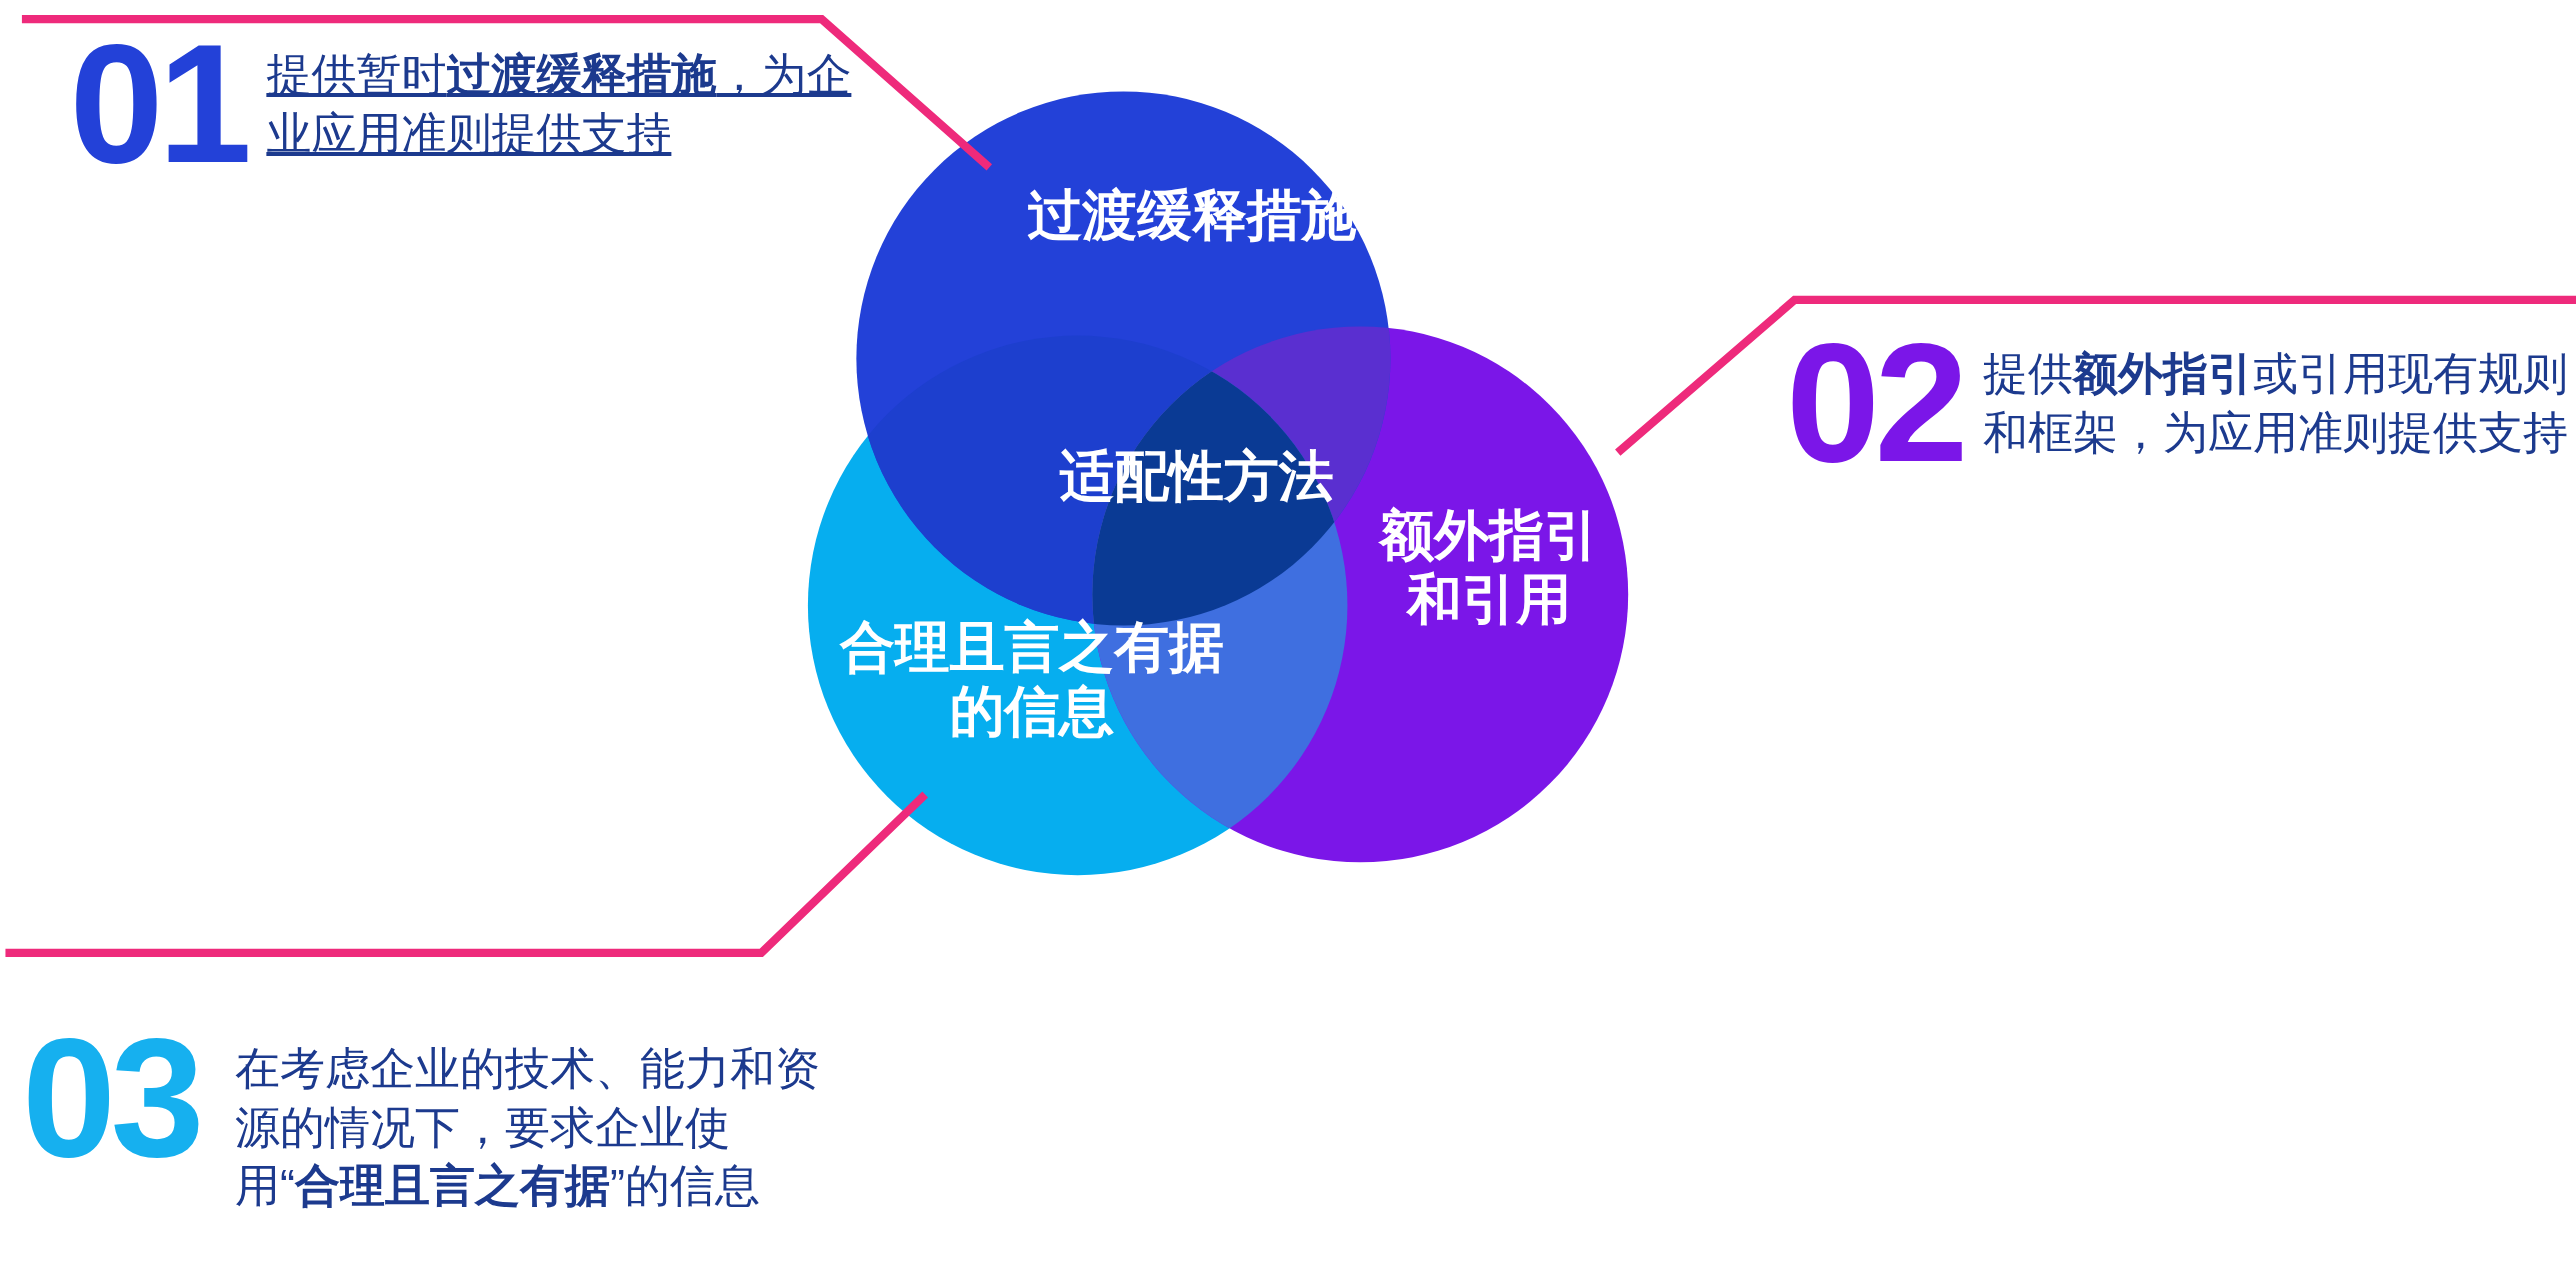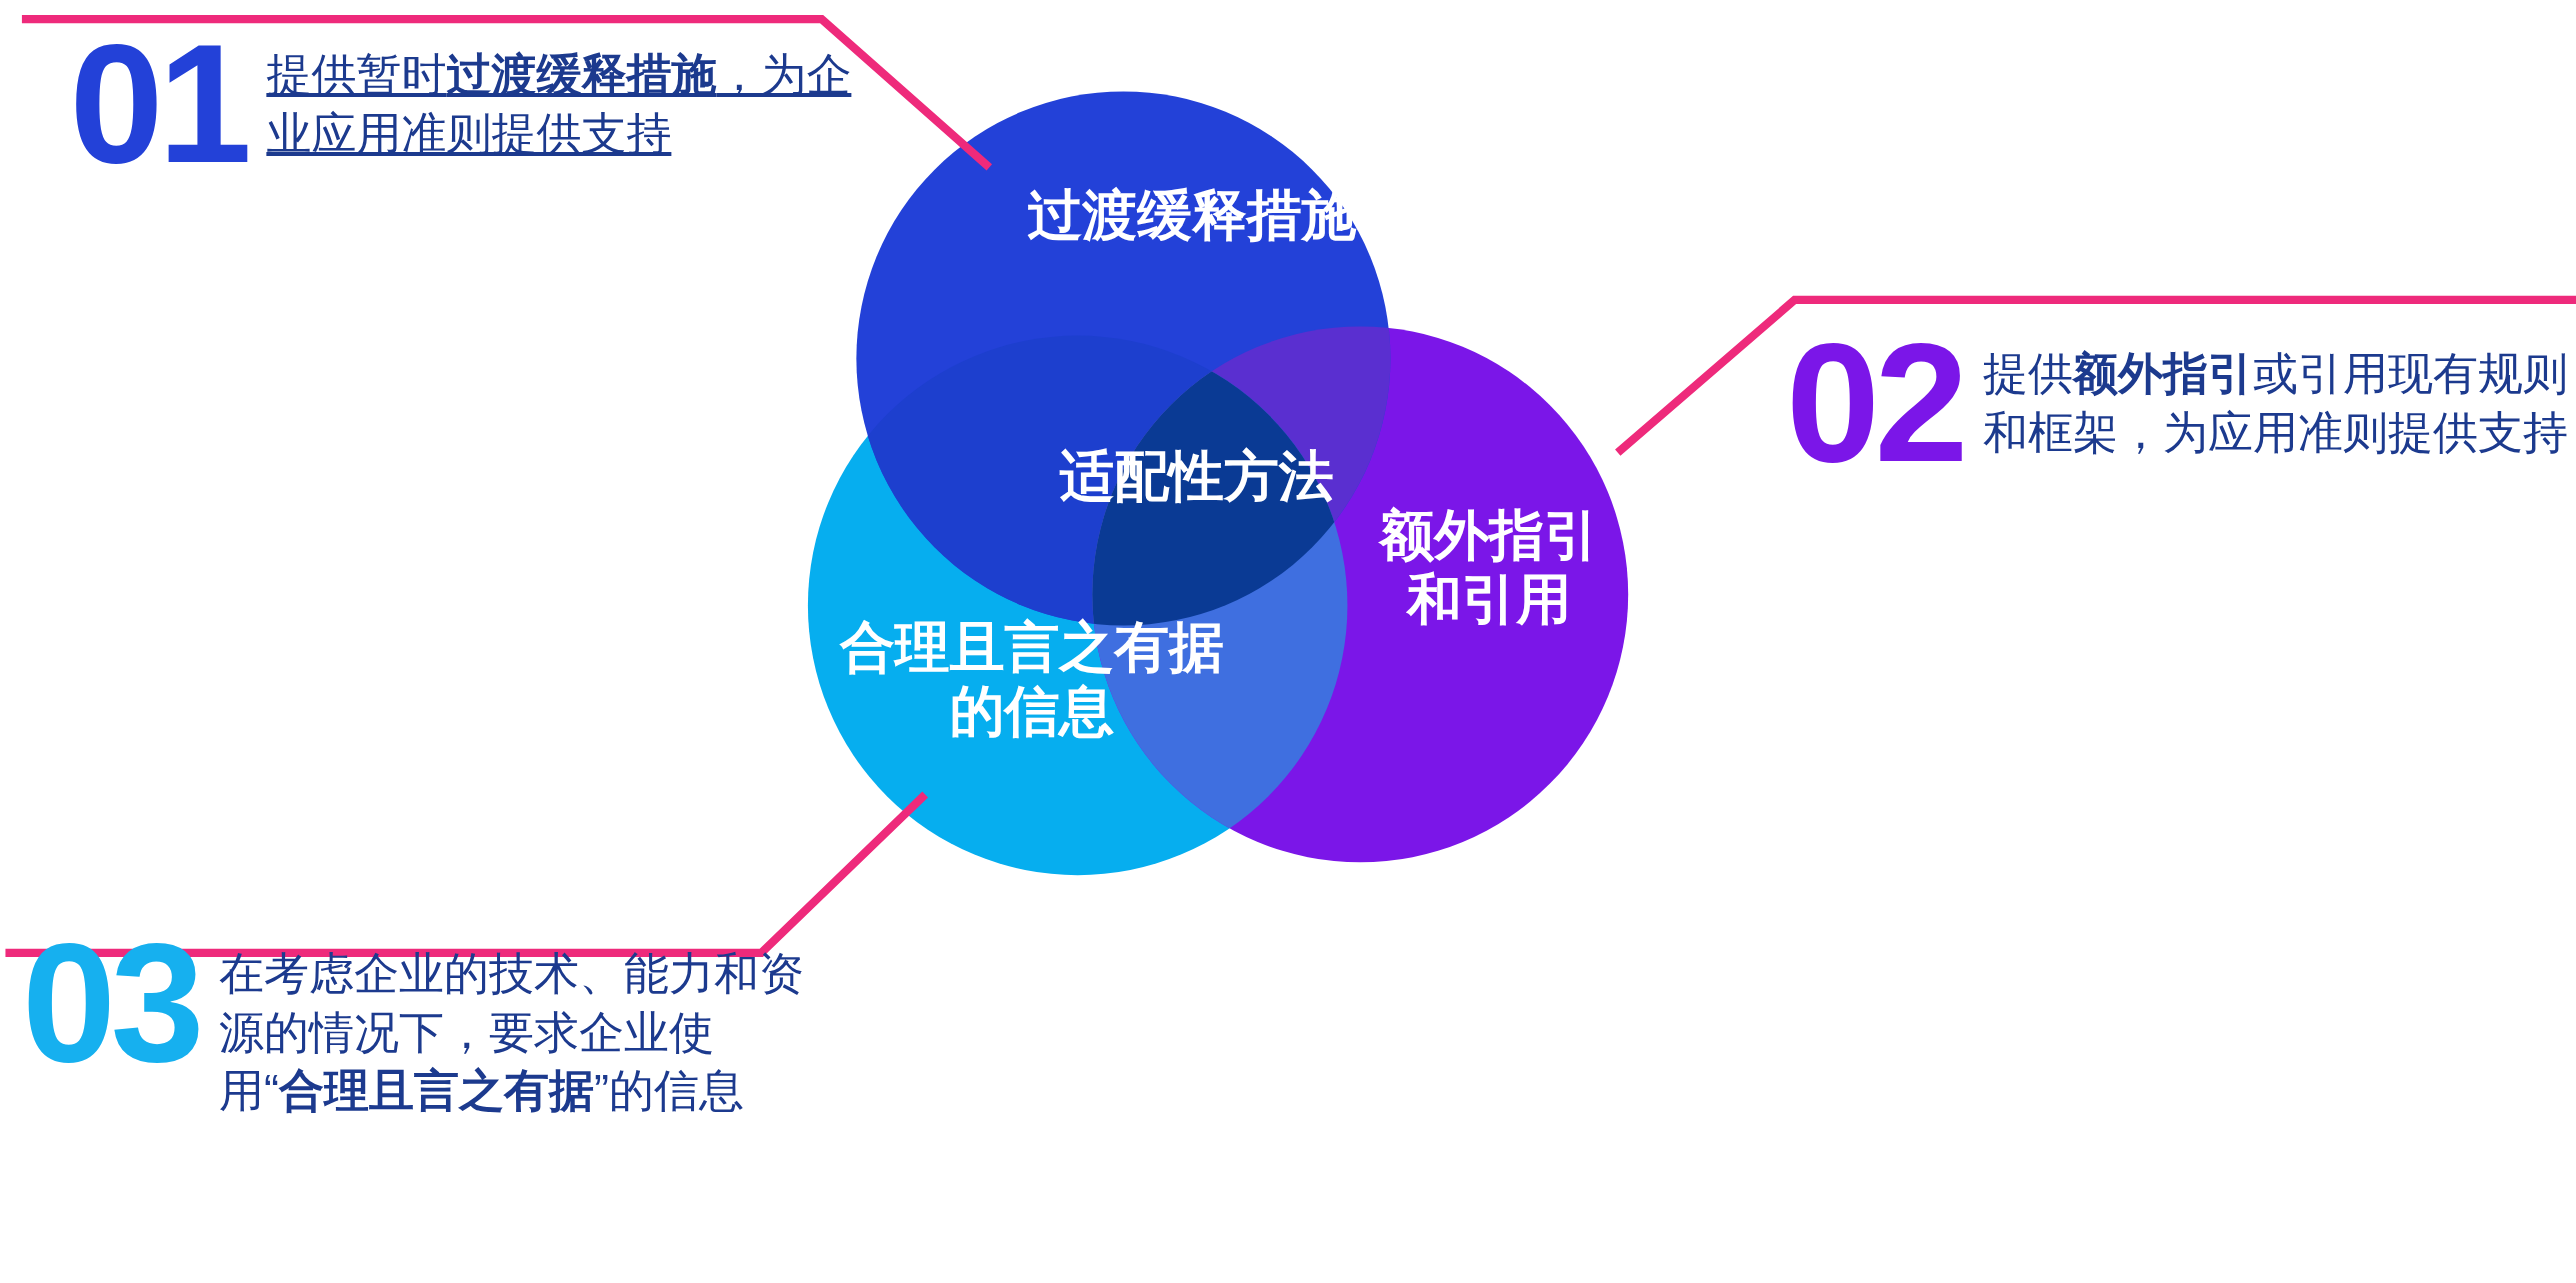--- a/index.html
+++ b/index.html
@@ -76,23 +76,23 @@
   .callout-text b { font-weight: bold; color: #1c3a8e; }
 
   #callout-01 { left: 27.4px;  top: 35px;  }
   #callout-01 .callout-number { color: #2341d8; margin-left: 42px; }
   #callout-01 .callout-text   { margin-left: 20px; width: 585px; text-decoration: underline; }
 
   #callout-02 { left: 1786px; top: 334px; justify-content: center; }
   #callout-02 .callout-number { color: #7b16e8; }
   #callout-02 .callout-text   { margin-left: 20px; width: 585px; }
 
-  #callout-03 { left: 22px;  top: 934px; }
+  #callout-03 { left: 22px;  top: 1029px; }
   #callout-03 .callout-number { color: #16b0ef; }
-  #callout-03 .callout-text   { margin-left: 20px; width: 585px; }
+  #callout-03 .callout-text   { margin-left: 36px; width: 585px; }
 </style>
 </head>
 <body>
 
 <div id="stage">
 
   <div id="venn-wrap">
     <svg id="venn-svg" width="2576" height="1283" viewBox="0 0 2816 1403">
       <defs>
         <clipPath id="clip-blue">

